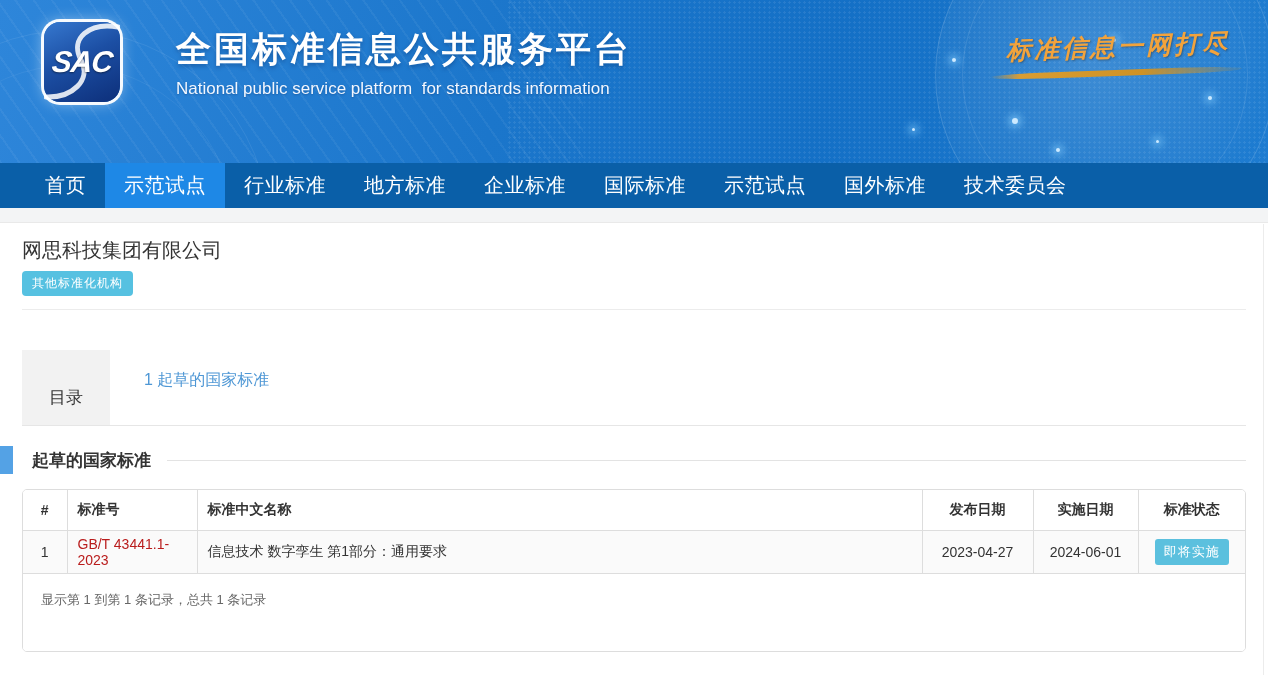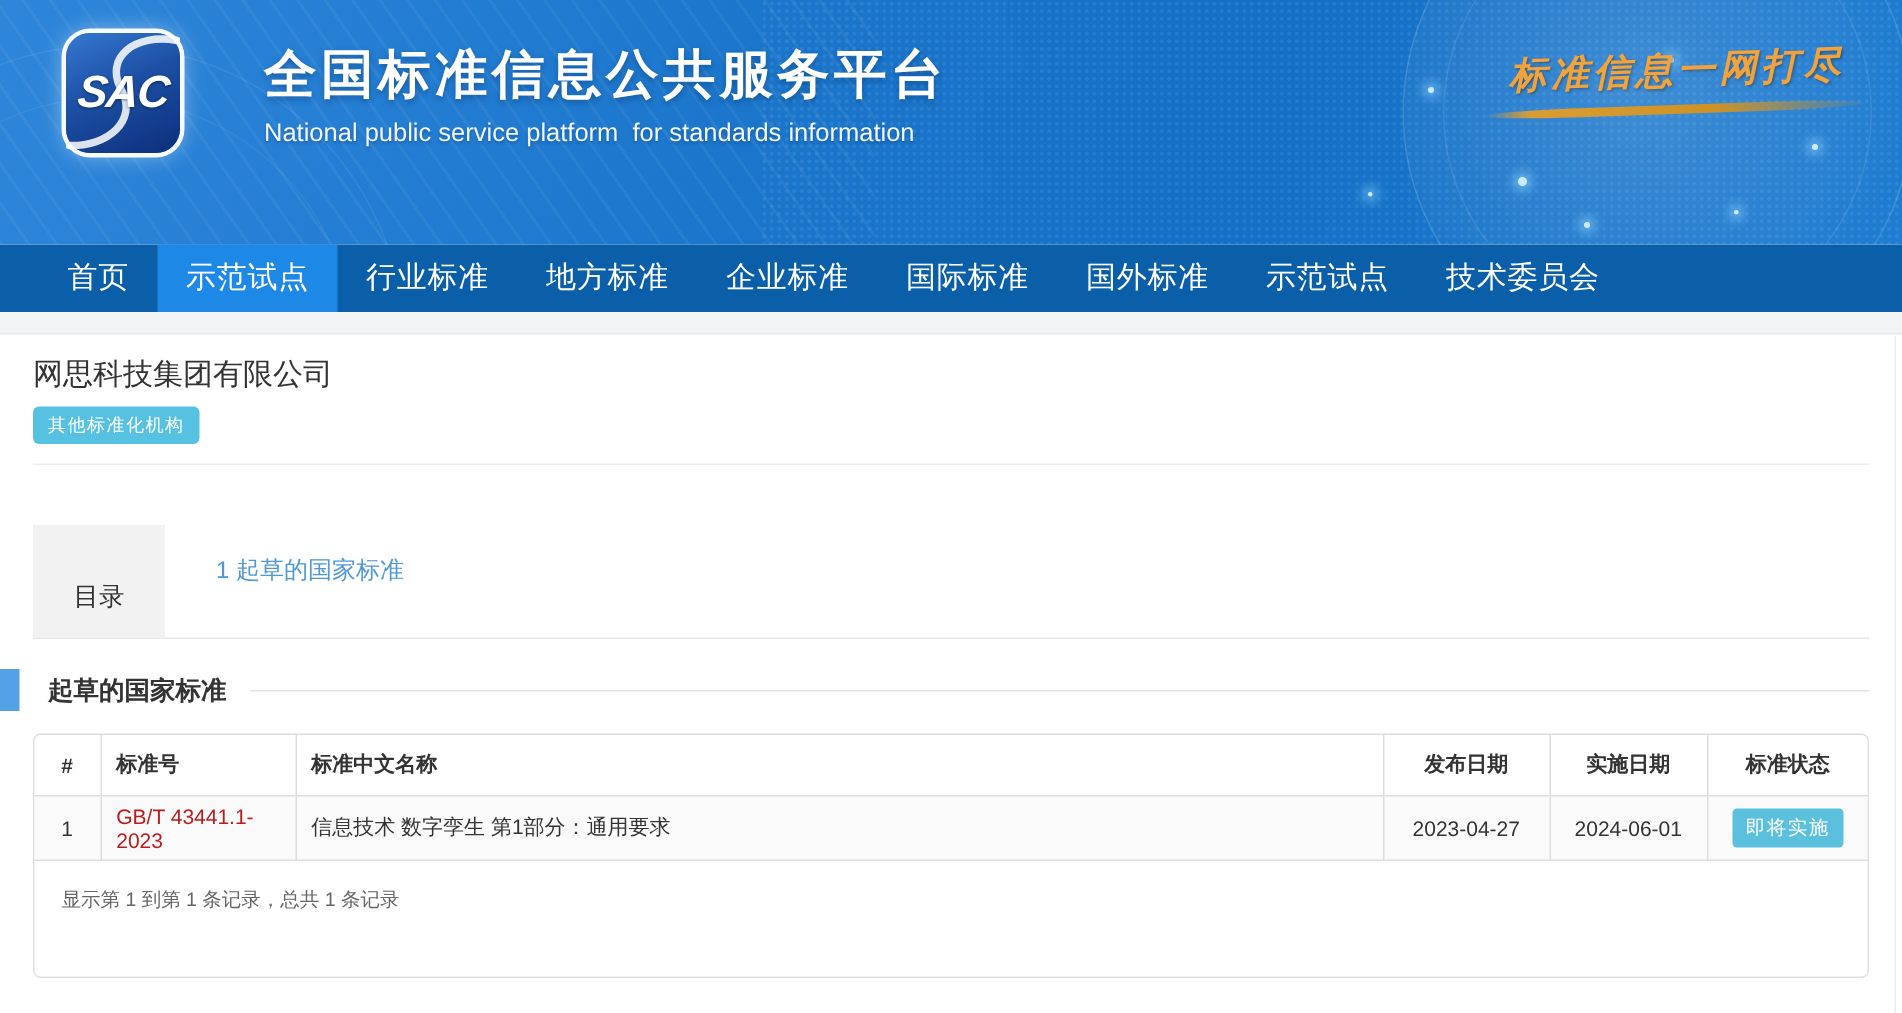--- a/index.html
+++ b/index.html
@@ -134,22 +134,22 @@
   </header>
 
   <nav class="nav">
     <ul>
       <li>首页</li>
       <li class="active">示范试点</li>
       <li>行业标准</li>
       <li>地方标准</li>
       <li>企业标准</li>
       <li>国际标准</li>
+      <li>示范试点</li>
       <li>国外标准</li>
-      <li>示范试点</li>
       <li>技术委员会</li>
     </ul>
   </nav>
 
   <div class="gray-strip"></div>
   <div class="right-line"></div>
 
   <main class="content">
     <h1 class="org-name">网思科技集团有限公司</h1>
     <div>

